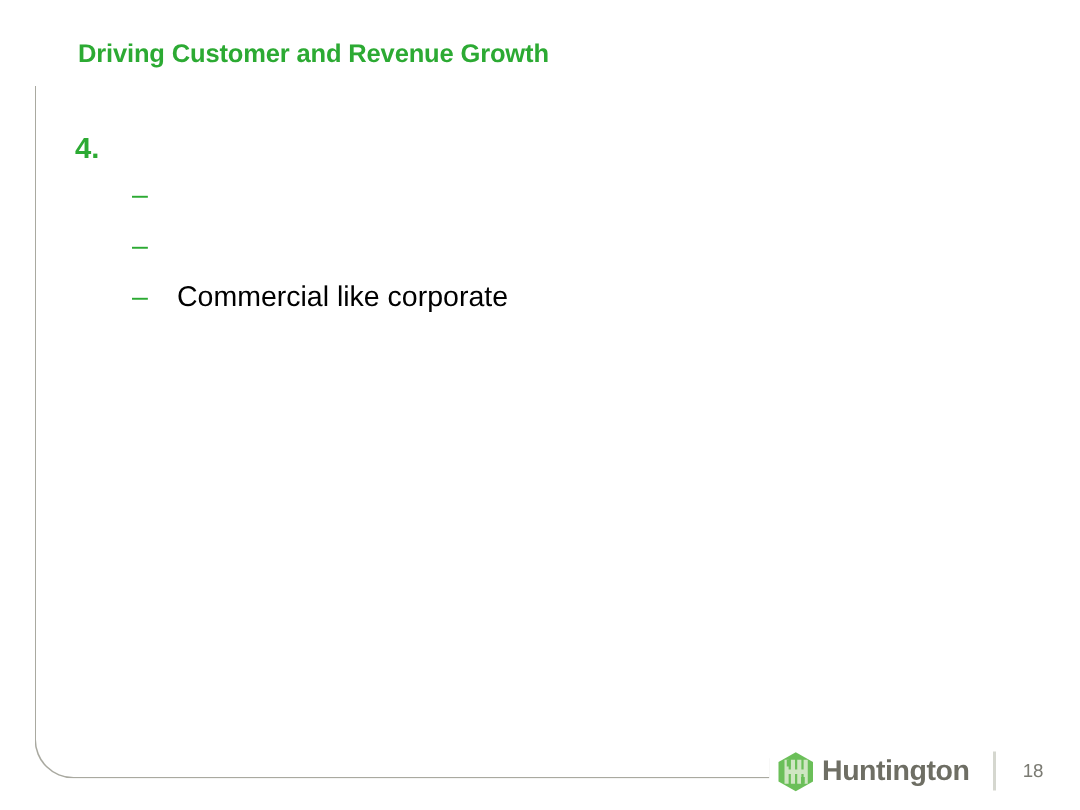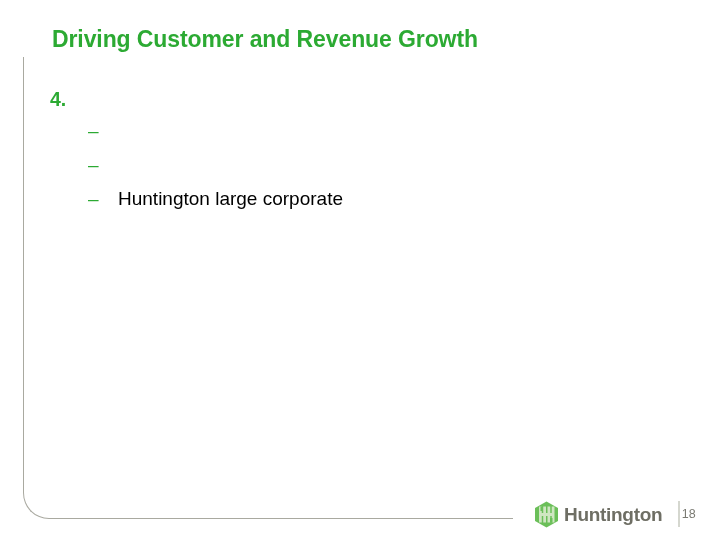--- a/index.html
+++ b/index.html
@@ -30,21 +30,21 @@
     border-bottom: 1.6px solid #a9a9a0;
     border-bottom-left-radius: 26px;
     pointer-events: none;
   }
 
   
   .title {
     position: absolute;
     left: 52px;
     top: 26px;
-    font-size: 23px;
+    font-size: 17px;
     font-weight: bold;
     color: #2caa33;
     letter-spacing: -0.1px;
     white-space: nowrap;
   }
 
   
   .body-block {
     position: absolute;
     left: 50px;
@@ -89,21 +89,21 @@
   .sub-item.wide .dash {
     flex: 0 0 30px;
   }
   .sub-item .sub-text {
     flex: 0 1 auto;
   }
 
   
   .footer {
     position: absolute;
-    left: 534px;
+    left: 518px;
     top: 498px;
     display: flex;
     align-items: center;
     height: 32px;
     text-align: right;
   }
   .logo-mark {
     width: 25px;
     height: 27px;
     flex: 0 0 25px;
@@ -118,21 +118,21 @@
     line-height: 1;
   }
   .footer-divider {
     width: 1.5px;
     height: 26px;
     background: #d5d7cf;
     margin-left: 16px;
     flex: 0 0 1.5px;
   }
   .page-number {
-    margin-left: 2px;
+    margin-left: 18px;
     font-size: 12.5px;
     color: #7b7b73;
     line-height: 1;
   }
 </style>
 </head>
 <body>
 
 <div class="slide">
 
@@ -151,21 +151,21 @@
       <div class="sub-item">
         <span class="dash">–</span>
       </div>
 
       <div class="sub-item">
         <span class="dash">–</span>
       </div>
 
       <div class="sub-item wide">
         <span class="dash">–</span>
-        <span class="sub-text">Huntington large corporate</span>
+        <span class="sub-text">Commercial like corporate</span>
       </div>
 
     </div>
   </div>
 
   <div class="footer">
 
     <svg class="logo-mark" viewBox="0 0 50 54">
       <polygon points="25,1 48,14 48,40 25,53 2,40 2,14" fill="#6bbf59"></polygon>
       <rect x="10" y="11" width="5.5" height="32" fill="#cfe6c2"></rect>

